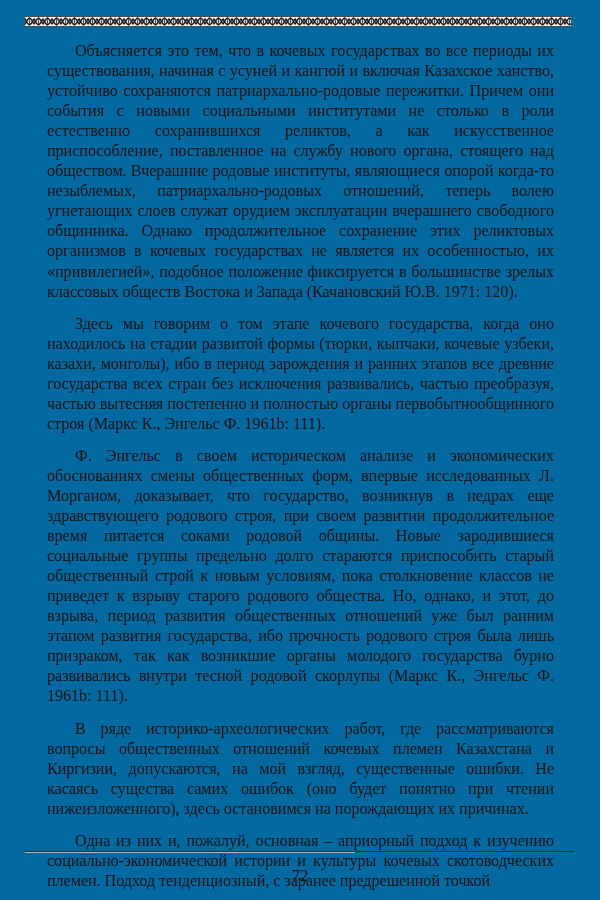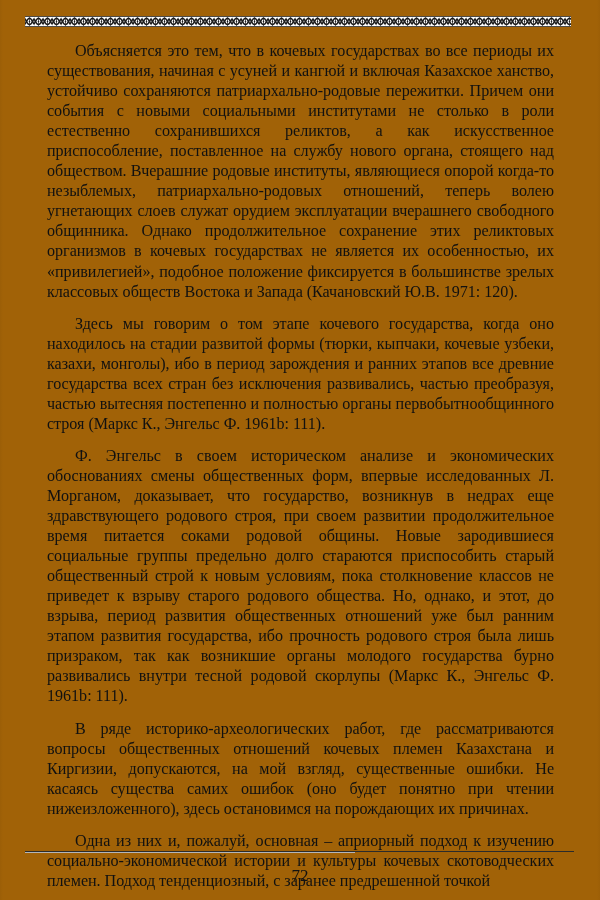--- a/index.html
+++ b/index.html
@@ -7,21 +7,21 @@
     margin: 0;
     padding: 0;
     background: #ffffff;
   }
 
   .page {
     position: relative;
     width: 600px;
     height: 900px;
     margin: 0;
-    background: #a16207;
+    background: #0369a1;
     overflow: hidden;
     font-family: "Liberation Serif", "DejaVu Serif", serif;
     color: #111111;
     box-sizing: border-box;
   }
 
   
   .ornament {
     position: absolute;
     left: 25px;

